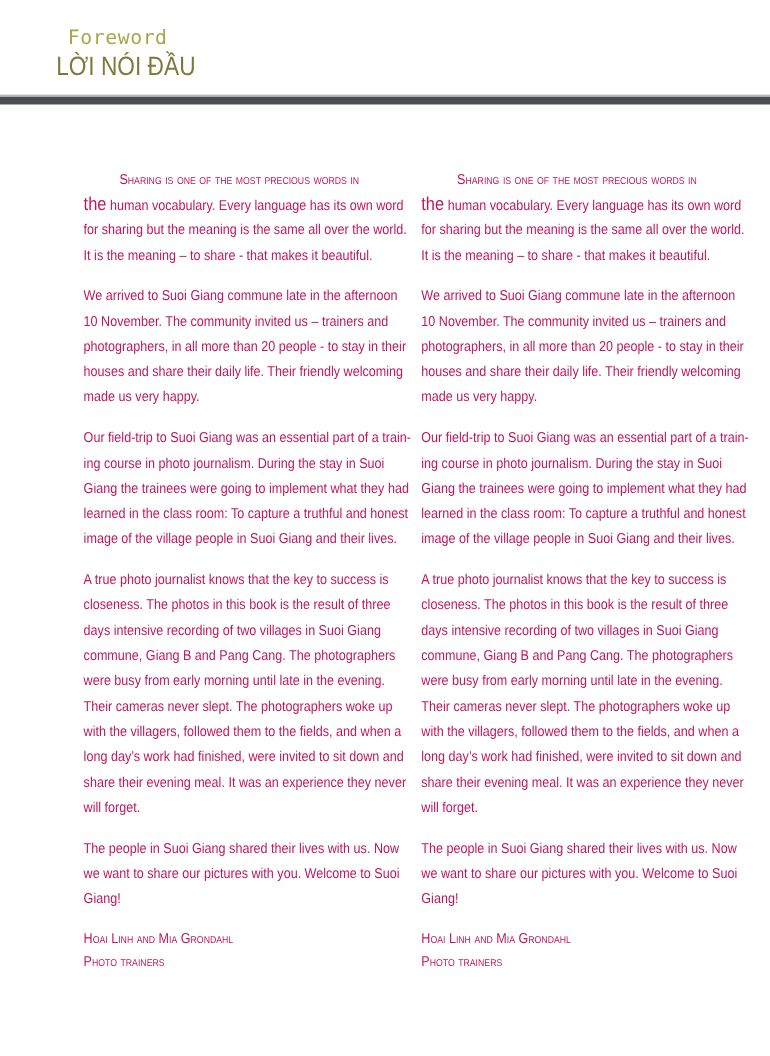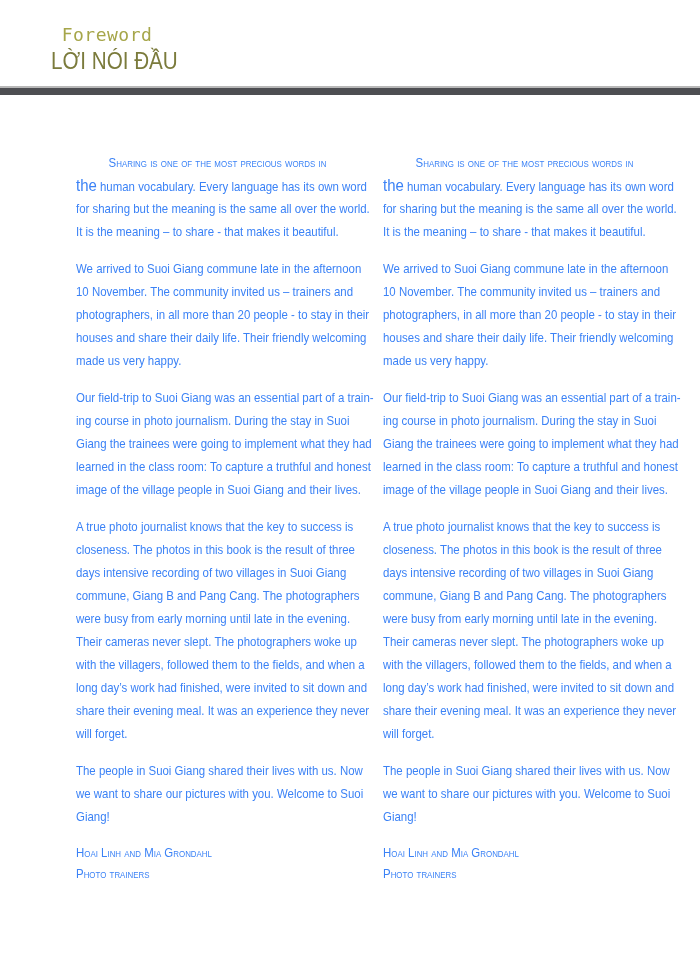--- a/index.html
+++ b/index.html
@@ -67,21 +67,21 @@
   .rule-dark {
     position: absolute;
     left: 0; top: 88px;
     width: 700px; height: 7px;
     background: #4d4e52;
   }
   .column {
     position: absolute;
     top: 151px;
     width: 290px;
-    color: #3b82f6;
+    color: #be185d;
     font-size: 13px;
   }
   .col-left { left: 76px; }
   .col-right { left: 383px; }
   .para {
     margin: 0 0 14px 0;
   }
   .line {
     display: block;
     height: 23px;

